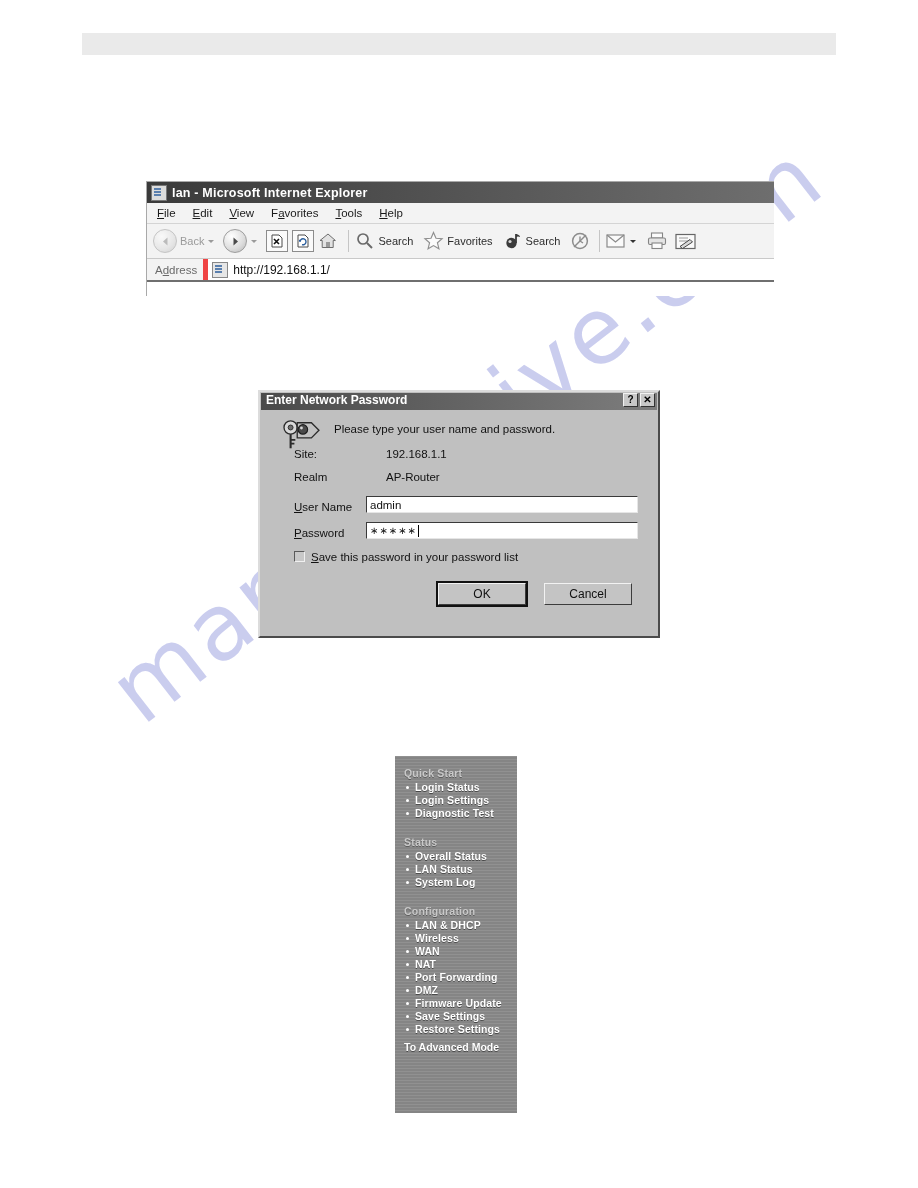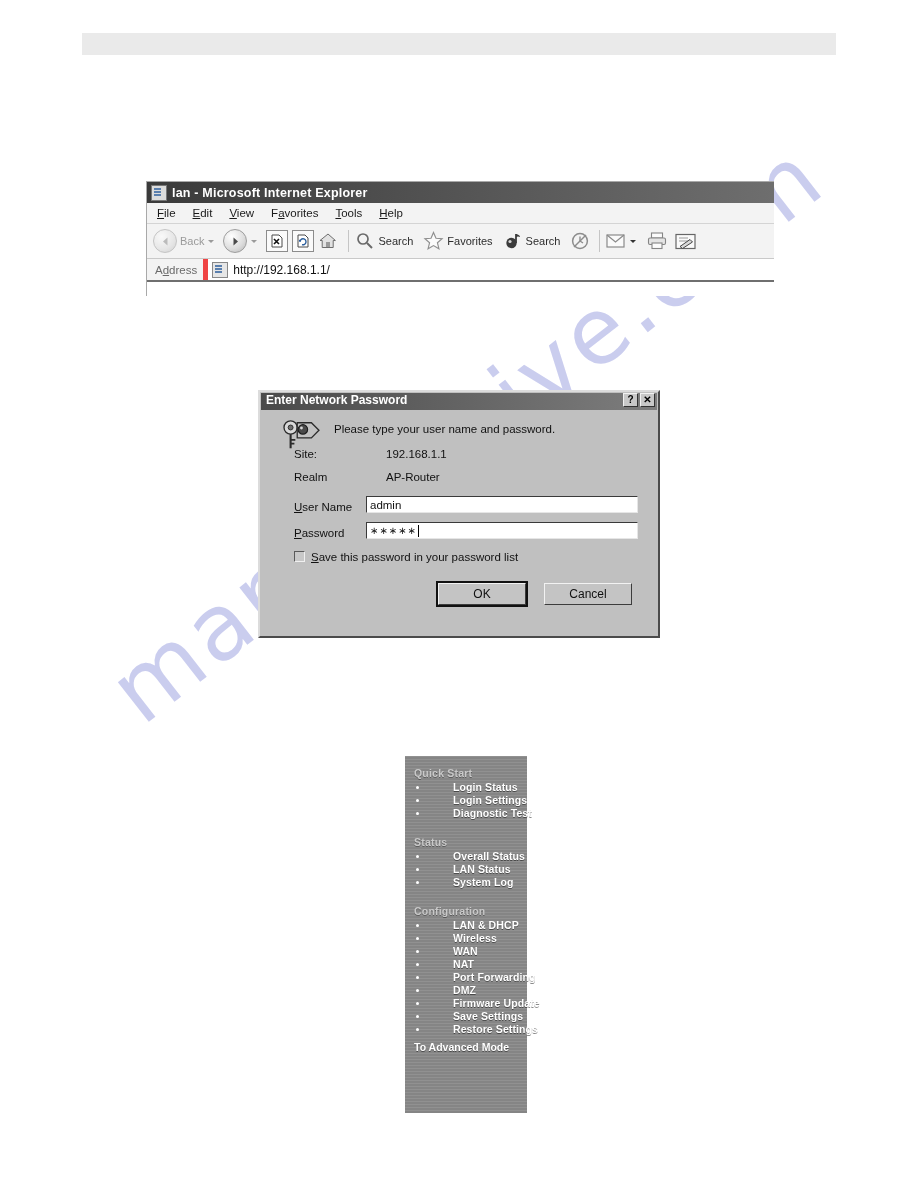--- a/index.html
+++ b/index.html
@@ -209,21 +209,21 @@
     border-top:1px solid #f2f2f2;border-left:1px solid #f2f2f2;
     border-right:1px solid #3c3c3c;border-bottom:1px solid #3c3c3c;
     font-size:12px;color:#111;font-family:"Liberation Sans",sans-serif;
     display:flex;align-items:center;justify-content:center;
     box-sizing:border-box;
   }
   .dbtn.default{outline:2px solid #111;outline-offset:0px;}
 
   
   .navmenu{
-    position:absolute;left:405px;top:756px;width:122px;height:357px;
+    position:absolute;left:395px;top:756px;width:122px;height:357px;
     background:
       repeating-linear-gradient(to bottom,
         rgba(255,255,255,.055) 0px,
         rgba(255,255,255,.055) 1px,
         rgba(0,0,0,.045) 1px,
         rgba(0,0,0,.045) 3px),
       #8b8b8b;
     z-index:15;
     font-family:"Liberation Sans",sans-serif;
     padding:6px 12px 0 0;
@@ -232,21 +232,20 @@
   .nav-section{
     font-size:10.5px;font-weight:bold;color:#c9c9c9;
     padding-left:9px;margin:5px 0 2px 0;
     letter-spacing:.2px;white-space:nowrap;
     text-shadow:0 1px 0 rgba(0,0,0,.35);
   }
   .nav-item{
     display:flex;align-items:center;
     padding-left:11px;margin:1px 0;
     white-space:nowrap;
-    gap:28px;
   }
   .nav-bullet{
     width:3px;height:3px;border-radius:50%;background:#ffffff;
     margin-right:6px;flex:0 0 auto;
   }
   .nav-label{
     font-size:10.5px;font-weight:bold;color:#ffffff;
     letter-spacing:.1px;
     text-shadow:0 1px 0 rgba(0,0,0,.45);
   }

